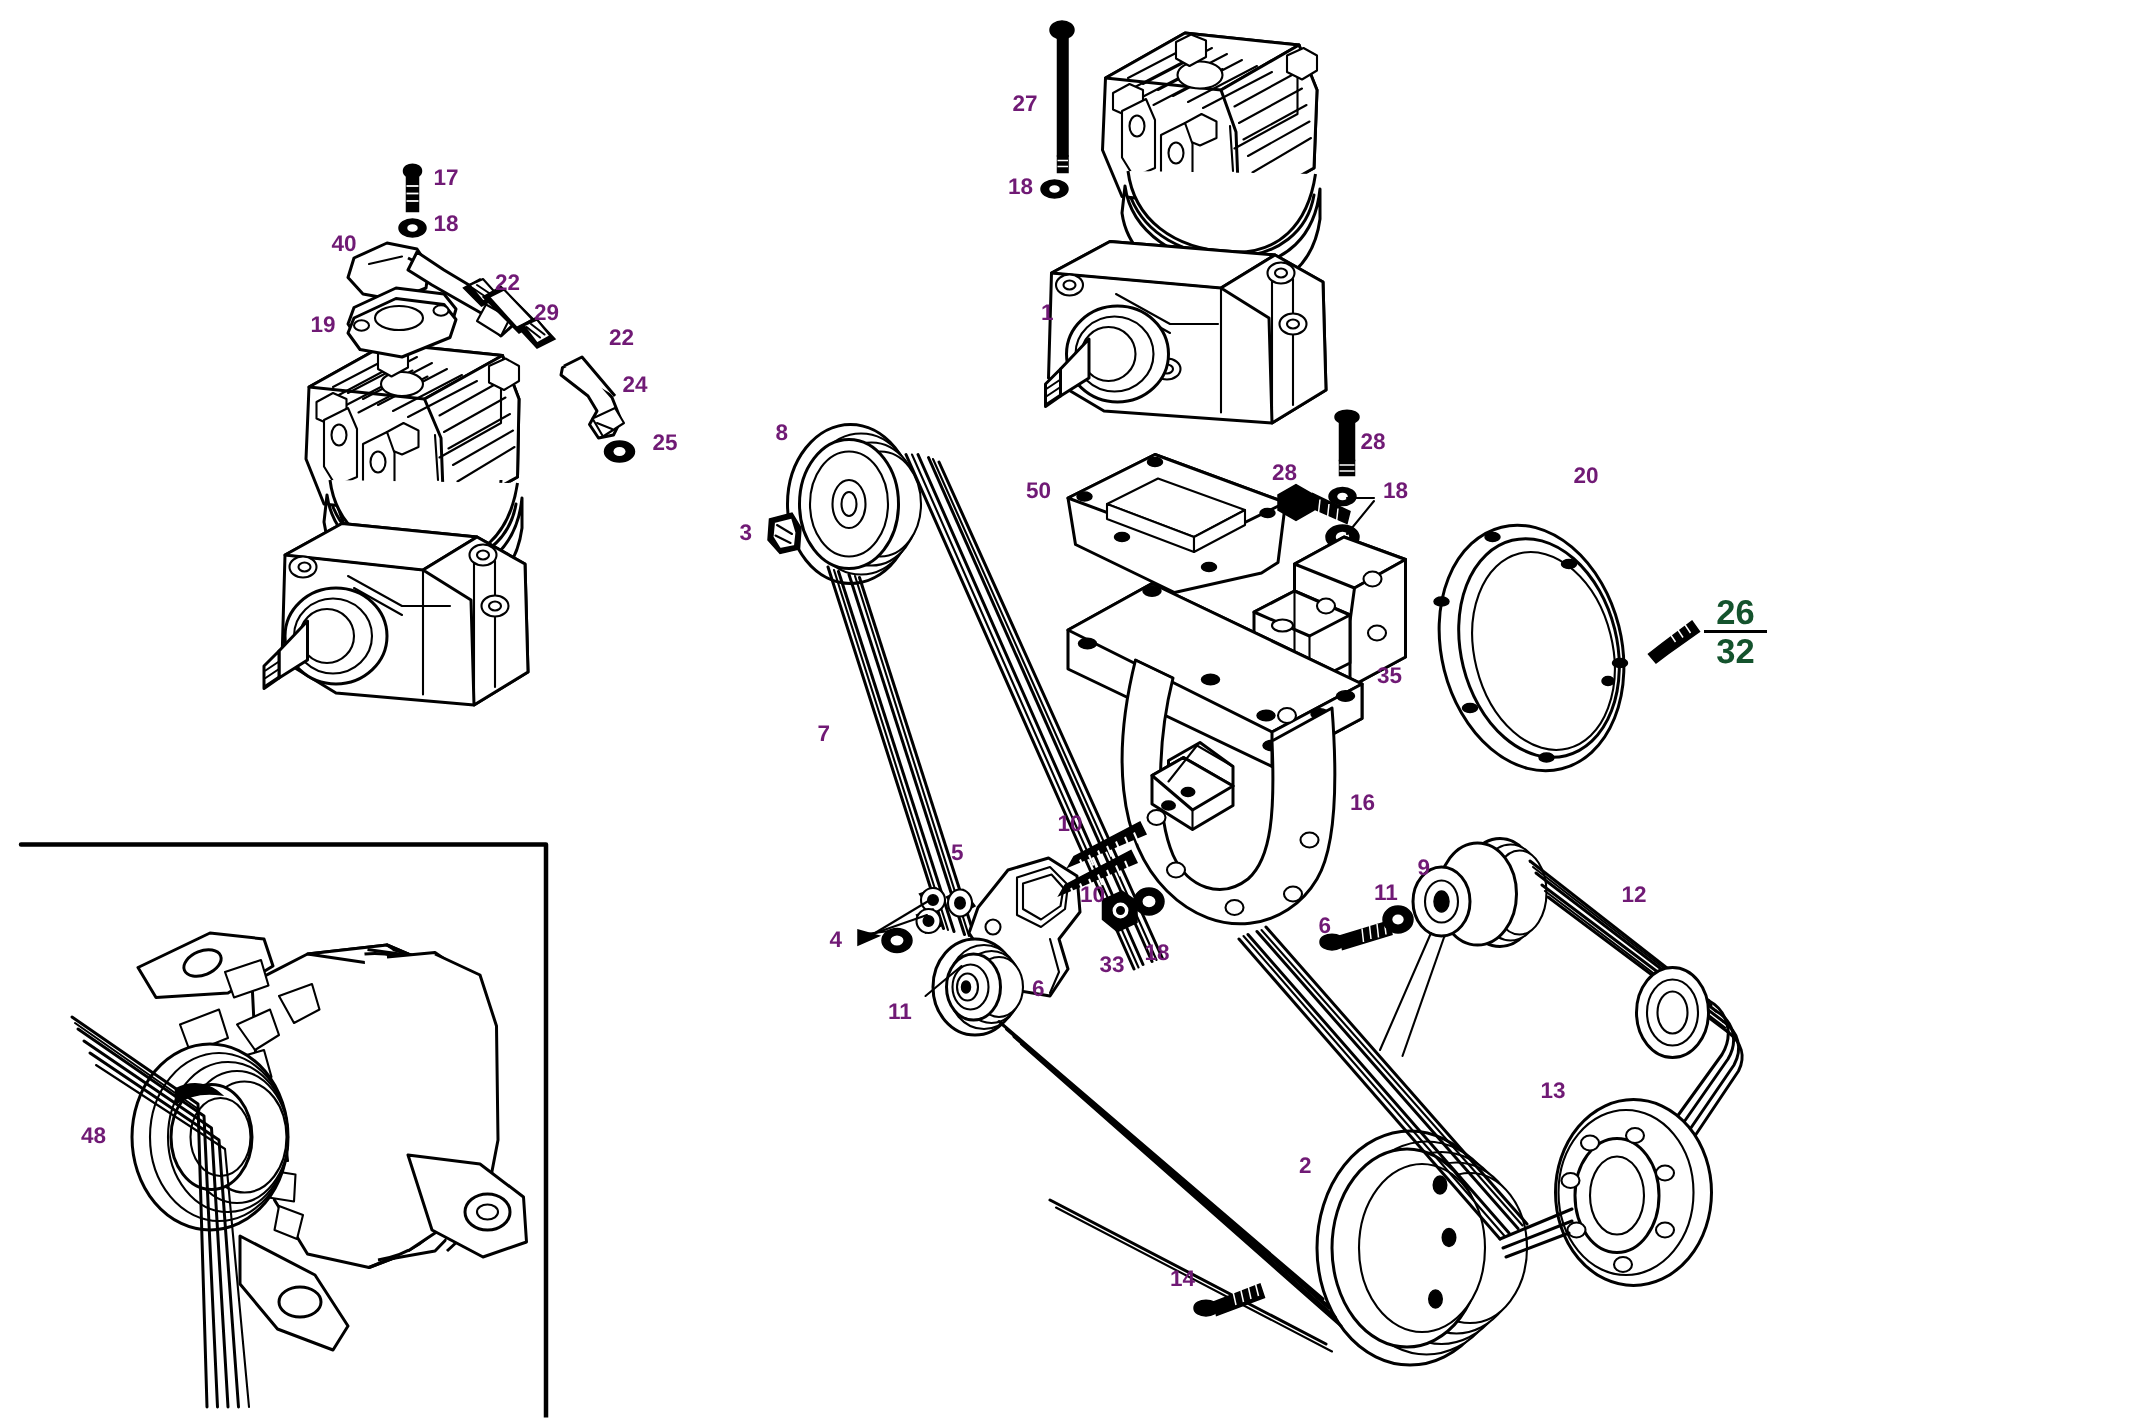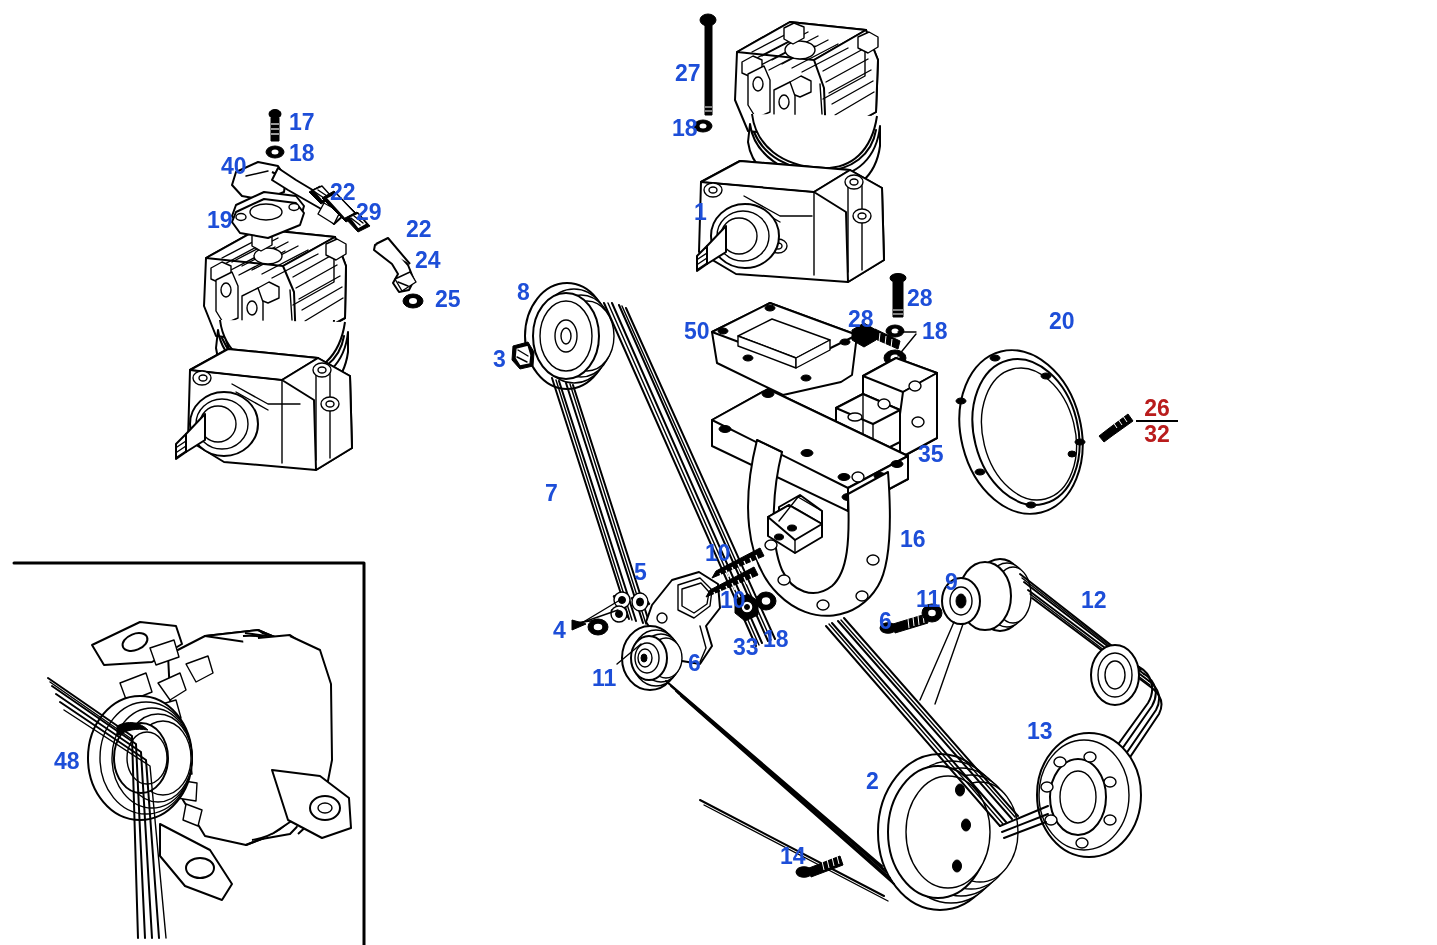--- a/index.html
+++ b/index.html
@@ -6,23 +6,23 @@
   body{width:1437px;height:945px;font-family:"Liberation Sans",sans-serif;overflow:hidden;}
   #sheet{position:relative;width:1437px;height:945px;background:#fff;}
   svg{display:block;}
   .ln{fill:none;stroke:#000;stroke-width:2;stroke-linecap:round;stroke-linejoin:round;}
   .ln1{fill:none;stroke:#000;stroke-width:1.4;stroke-linecap:round;stroke-linejoin:round;}
   .ln3{fill:none;stroke:#000;stroke-width:3;stroke-linecap:round;stroke-linejoin:round;}
   .fillw{fill:#fff;stroke:#000;stroke-width:2;stroke-linejoin:round;}
   .fillw1{fill:#fff;stroke:#000;stroke-width:1.4;stroke-linejoin:round;}
   .fillk{fill:#000;stroke:#000;stroke-width:1;}
   .lbl{position:absolute;font-family:"Liberation Sans",sans-serif;font-weight:700;
-       font-size:23px;color:#1d4ed8;line-height:1;white-space:nowrap;}
+       font-size:15px;color:#701a75;line-height:1;white-space:nowrap;}
   .frac{position:absolute;font-family:"Liberation Sans",sans-serif;font-weight:700;
-        font-size:23px;color:#b91c1c;line-height:1.05;text-align:center;}
+        font-size:23px;color:#14532d;line-height:1.05;text-align:center;}
   .frac .bar{border-top:2.5px solid #000;display:block;width:100%;}
 </style>
 </head>
 <body>
 
 <div id="sheet">
 
 <svg width="1437" height="945" viewBox="0 0 1437 945">
 
   <g>

